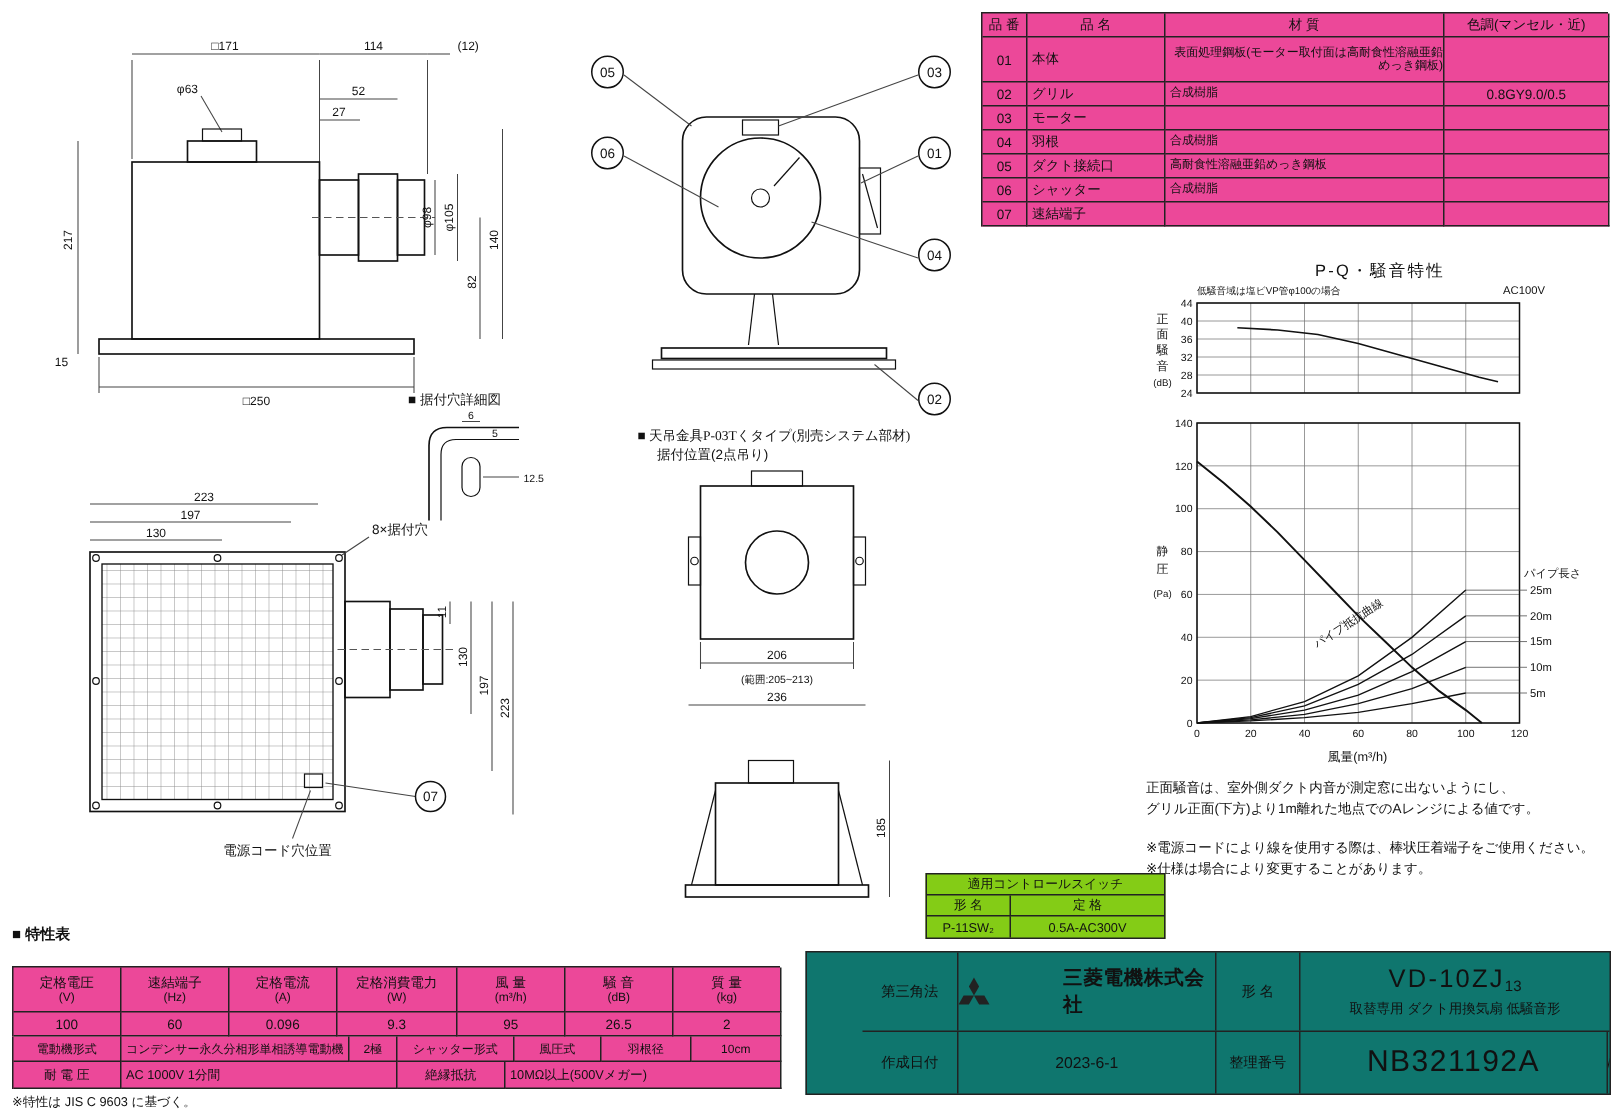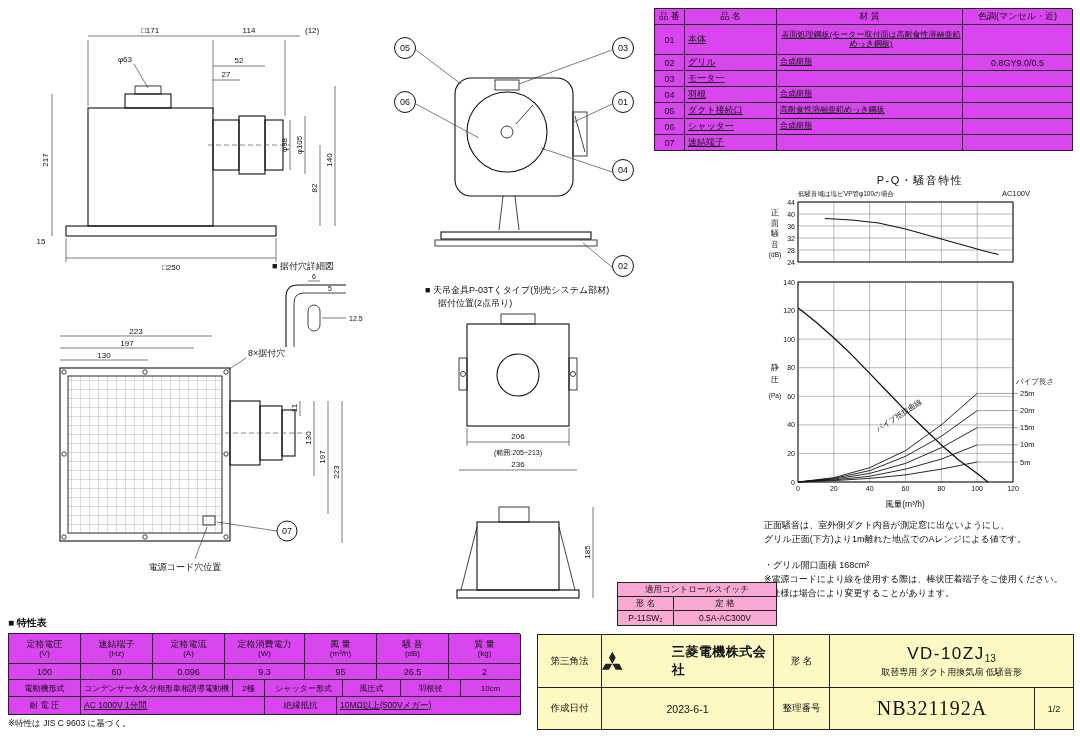--- a/index.html
+++ b/index.html
@@ -1,43 +1,43 @@
 <!DOCTYPE html>
 <html><head>
 <meta charset="utf-8">
 <style>
   html,body{margin:0;padding:0;}
   body{width:1080px;height:744px;background:#fff;position:relative;overflow:hidden;
        font-family:"Liberation Sans","DejaVu Sans",sans-serif;color:#111;}
   .abs{position:absolute;}
   
-  .tbl{display:grid;border-top:1px solid #222;border-left:1px solid #222;box-sizing:border-box;background:#d946ef;}
+  .tbl{display:grid;border-top:1px solid #222;border-left:1px solid #222;box-sizing:border-box;background:#ec4899;}
   .cell{border-right:1px solid #222;border-bottom:1px solid #222;box-sizing:border-box;
         display:flex;align-items:center;justify-content:center;text-align:center;overflow:hidden;}
-  .cell.left{justify-content:flex-start;text-align:center;padding-left:3px;text-decoration:underline;}
+  .cell.left{justify-content:flex-start;text-align:right;padding-left:3px;}
   
   #parts-table{grid-template-columns:30px 92px 186px 110px;grid-template-rows:16px 30px repeat(6,16px);font-size:9px;}
   #parts-table .mat{font-size:8px;line-height:1.12;}
   
   #spec-table{grid-template-columns:72px 72px 72px 80px 72px 72px 72px;grid-template-rows:30px 16px;font-size:9px;}
   #spec-row3{grid-template-columns:72px 152px 32px 78px 58px 60px 60px;grid-template-rows:17px;font-size:8px;border-top:none;}
   #spec-row4{grid-template-columns:72px 184px 72px 184px;grid-template-rows:18px;font-size:8.5px;border-top:none;}
   .hdr2{display:flex;flex-direction:column;line-height:1.15;}
   .hdr2 .u{font-size:8px;}
   .sec-title{font-size:10px;font-weight:bold;}
   .note-small{font-size:8.5px;}
   
-  #switch-table{border:1px solid #222;box-sizing:border-box;font-size:8.5px;background:#f9a8d4;}
+  #switch-table{border:1px solid #222;box-sizing:border-box;font-size:8.5px;background:#84cc16;}
   #switch-table .sw-title{border-bottom:1px solid #222;height:13px;line-height:13px;text-align:center;}
   #switch-table .sw-grid{display:grid;grid-template-columns:56px 1fr;}
   #switch-table .sw-grid .c{border-right:1px solid #222;border-bottom:1px solid #222;height:13px;line-height:13px;text-align:center;}
   #switch-table .sw-grid .c:nth-child(2n){border-right:none;}
   #switch-table .sw-grid .c:nth-child(3),#switch-table .sw-grid .c:nth-child(4){border-bottom:none;height:14px;line-height:14px;}
   
-  #title-block{border:1.5px solid #222;box-sizing:border-box;background:#fef9c3;}
+  #title-block{border:1.5px solid #222;box-sizing:border-box;background:#0f766e;padding-left:37px;}
   .tb-row{display:flex;}
   .tb-row.first{border-bottom:1px solid #222;}
   .tb-cell{border-right:1px solid #222;box-sizing:border-box;display:flex;align-items:center;justify-content:center;
            font-size:9.5px;overflow:hidden;}
   .tb-cell.last{border-right:none;}
   .model{font-size:17px;letter-spacing:1.5px;}
   .model-sub{font-size:10px;vertical-align:sub;}
   .model-desc{font-size:9px;margin-top:2px;}
   .tb-num{font-size:20px;letter-spacing:1px;}
   .company-name{font-size:13px;font-weight:bold;margin-left:5px;letter-spacing:0.5px;}
@@ -239,21 +239,21 @@
 
   <rect class="o2" x="168" y="190" width="12" height="9"></rect>
   <line class="d" x1="242" y1="205" x2="182" y2="196"></line>
   <circle class="callout" cx="252" cy="205" r="10"></circle>
   <text class="callout-t" x="252" y="208">07</text>
   <line class="d" x1="160" y1="233" x2="172" y2="201"></line>
   <text class="lbl" x="150" y="244" text-anchor="middle">電源コード穴位置</text>
 </svg>
 
 <div class="abs" style="left:425px;top:284px;width:238px;">
-  <div class="lbl" style="font-size:9px;">■ 天吊金具P-03Tくタイプ(別売システム部材)</div>
+  <div class="lbl" style="font-size:9px;font-family:Liberation Serif, serif;">■ 天吊金具P-03Tくタイプ(別売システム部材)</div>
   <div class="lbl" style="font-size:9px;margin-left:13px;">据付位置(2点吊り)</div>
   <svg width="235" height="312" viewBox="0 0 235 312" style="margin-top:2px;">
 
     <rect class="o2" x="76" y="2" width="34" height="10"></rect>
     <rect class="o" x="42" y="12" width="102" height="102"></rect>
     <circle class="o" cx="93" cy="63" r="21"></circle>
     <rect class="o2" x="34" y="46" width="8" height="32"></rect>
     <rect class="o2" x="144" y="46" width="8" height="32"></rect>
     <circle class="o2" cx="38" cy="62" r="2.5"></circle>
       <circle class="o2" cx="148" cy="62" r="2.5"></circle>
@@ -358,38 +358,37 @@
     <text x="15" y="200" text-anchor="middle" font-size="8">静</text>
     <text x="15" y="212" text-anchor="middle" font-size="8">圧</text>
     <text x="15" y="228" text-anchor="middle" font-size="6.5">(Pa)</text>
     <text x="145" y="337" text-anchor="middle" font-size="8.5">風量(m³/h)</text>
   </svg>
 
 <div class="abs" style="left:764px;top:518px;width:312px;">
   <div class="notes-line">正面騒音は、室外側ダクト内音が測定窓に出ないようにし、</div>
   <div class="notes-line">グリル正面(下方)より1m離れた地点でのAレンジによる値です。</div>
   <div style="height:12px;"></div>
-  <div class="notes-line">・グリル開口面積 168cm²</div>
   <div class="notes-line">※電源コードにより線を使用する際は、棒状圧着端子をご使用ください。</div>
   <div class="notes-line">※仕様は場合により変更することがあります。</div>
 </div>
 
 <div id="switch-table" class="abs" style="left:617px;top:582px;width:160px;">
   <div class="sw-title">適用コントロールスイッチ</div>
   <div class="sw-grid">
     <div class="c">形 名</div>
     <div class="c">定 格</div>
     <div class="c">P-11SW₂</div>
     <div class="c">0.5A-AC300V</div>
   </div>
 </div>
 
 <div class="abs" style="left:8px;top:616px;">
   <div class="sec-title">■ 特性表</div>
-  <div id="spec-table" class="tbl" style="width:512px;margin-top:3px;">
+  <div id="spec-table" class="tbl" style="width:512px;margin-top:14px;">
     <div class="cell">
         <div class="hdr2">
           <span>定格電圧</span>
           <span class="u">(V)</span>
         </div>
       </div>
     <div class="cell">
         <div class="hdr2">
           <span>速結端子</span>
           <span class="u">(Hz)</span>
@@ -467,16 +466,16 @@
       <div>
         <span class="model">VD-10ZJ</span><span class="model-sub">13</span>
       </div>
       <div class="model-desc">取替専用 ダクト用換気扇 低騒音形</div>
     </div>
   </div>
   <div class="tb-row" style="height:41px;">
     <div class="tb-cell" style="width:64px;">作成日付</div>
     <div class="tb-cell" style="width:172px;font-size:10.5px;">2023-6-1</div>
     <div class="tb-cell" style="width:56px;">整理番号</div>
-    <div class="tb-cell tb-num" style="width:205px;font-family:Liberation Serif, serif;">NB321192A</div>
+    <div class="tb-cell tb-num" style="width:205px;">NB321192A</div>
     <div class="tb-cell last" style="flex:1;font-size:9px;">1/2</div>
   </div>
 </div>
 
 </body></html>

